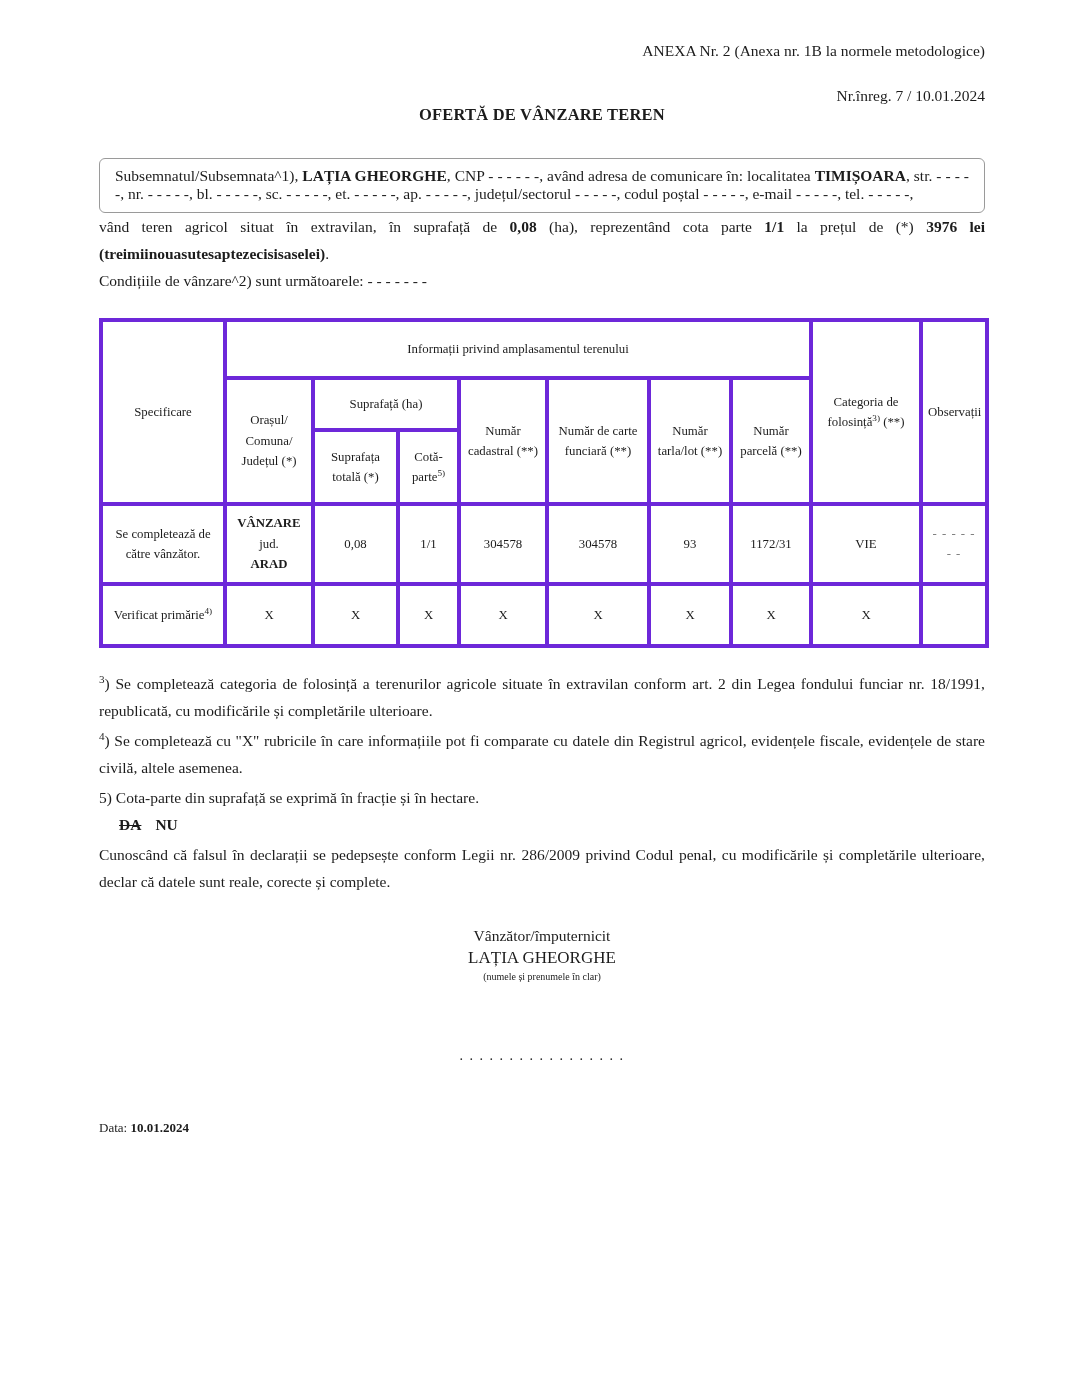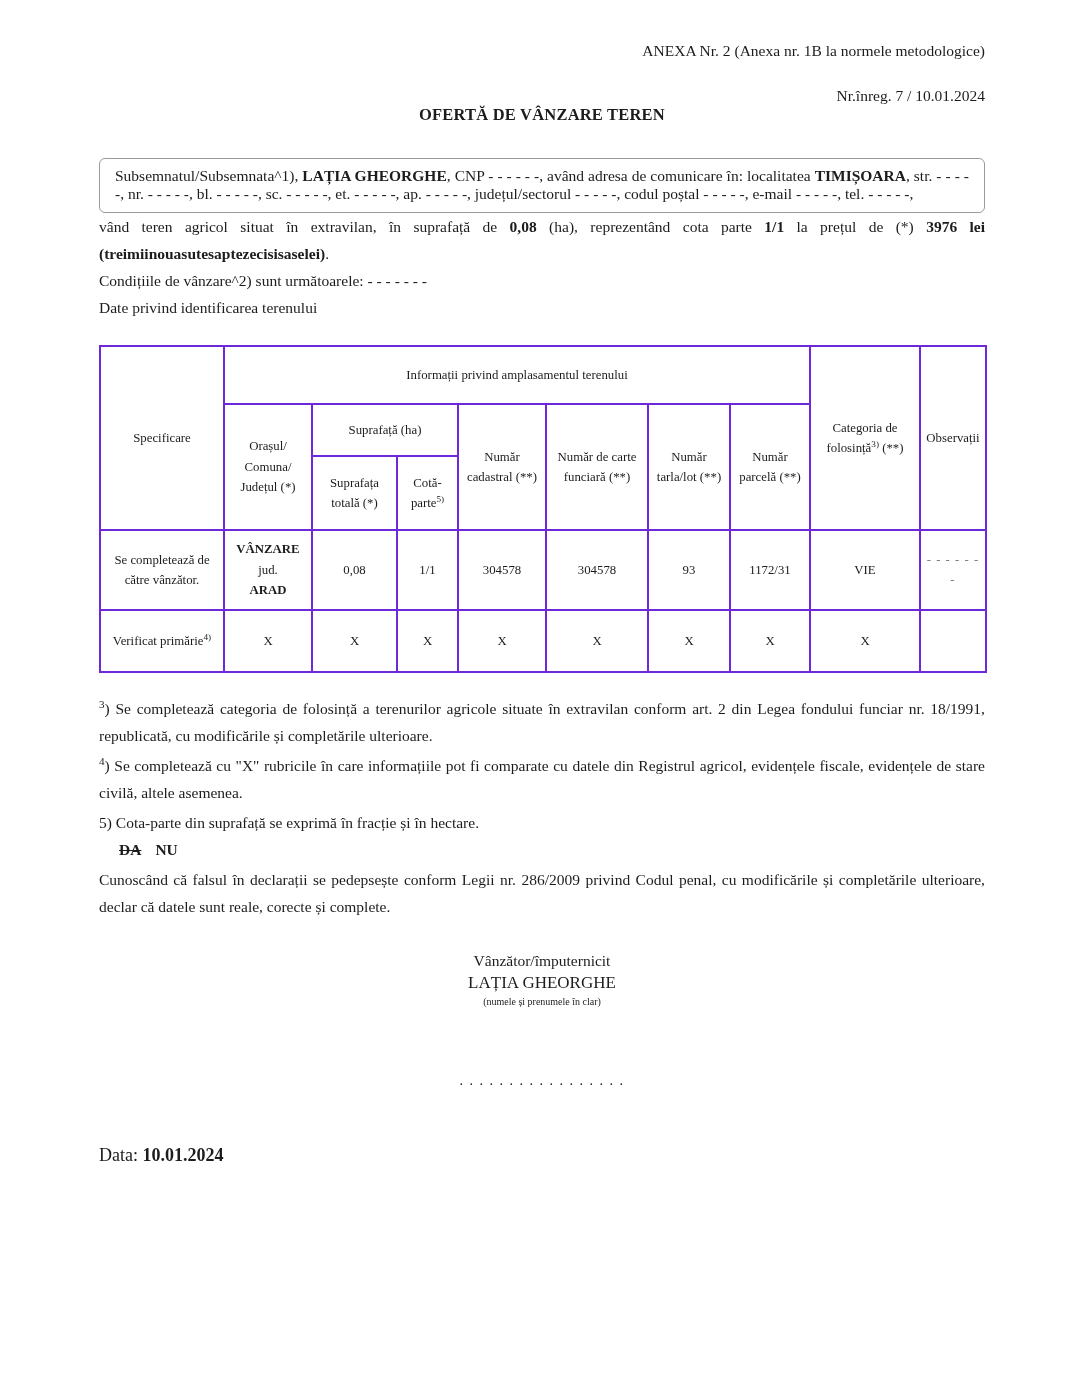--- a/index.html
+++ b/index.html
@@ -32,21 +32,21 @@
   .sale-para { margin-top: 0; }
   .b { font-weight: bold; }
 
   table.land {
     margin-top: 24px;
     width: 886px;
     border-collapse: collapse;
     table-layout: fixed;
   }
   table.land th, table.land td {
-    border: 2px solid #6d28d9;
+    border: 4px solid #6d28d9;
     font-weight: normal;
     text-align: center;
     vertical-align: middle;
     font-size: 12.8px;
     line-height: 1.6;
     padding: 3px 5px;
   }
   tr.hr1 { height: 58px; }
   tr.hr2 { height: 52px; }
   tr.hr3 { height: 74px; }
@@ -61,40 +61,39 @@
   .fn { font-size: 15.5px; line-height: 27px; text-align: justify; margin-top: 3px; }
   .da-nu { font-size: 15.5px; line-height: 27px; font-weight: bold; margin-left: 20px; }
   .da { text-decoration: line-through; margin-right: 14px; }
 
   .sig-block { text-align: center; margin-top: 32px; }
   .sig-role { font-size: 15.5px; margin-top: 28px; }
   .sig-name { font-size: 17px; margin-top: 3px; }
   .sig-note { font-size: 10px; margin-top: 3px; }
 
   .dots-line { text-align: center; margin-top: 66px; font-size: 14px; letter-spacing: 1.5px; }
-  .date-line { margin-top: 56px; font-size: 18px; }
+  .date-line { margin-top: 56px; font-size: 13px; }
 </style>
 </head>
 <body>
 
 <div class="page">
 
   <div class="annex-line">ANEXA Nr. 2 (Anexa nr. 1B la normele metodologice)</div>
   <div class="reg-line">Nr.înreg. 7 / 10.01.2024</div>
   <div class="doc-title">OFERTĂ DE VÂNZARE TEREN</div>
 
   <div class="intro-box">
     <span>Subsemnatul/Subsemnata^1), </span><span class="b">LAȚIA GHEORGHE</span><span>, CNP - - - - - -, având adresa de comunicare în: localitatea </span><span class="b">TIMIȘOARA</span><span>, str. - - - - -, nr. - - - - -, bl. - - - - -, sc. - - - - -, et. - - - - -, ap. - - - - -, județul/sectorul - - - - -, codul poștal - - - - -, e-mail - - - - -, tel. - - - - -,</span>
   </div>
 
   <p class="para sale-para">
     <span>vând teren agricol situat în extravilan, în suprafață de </span><span class="b">0,08</span><span> (ha), reprezentând cota parte </span><span class="b">1/1</span><span> la prețul de (*) </span><span class="b">3976 lei</span><span> </span><span class="b">(treimiinouasutesaptezecisisaselei)</span><span>.</span>
   </p>
   <p class="para">Condițiile de vânzare^2) sunt următoarele: - - - - - - -</p>
-  <p class="para">Date privind identificarea terenului</p>
 
   <table class="land">
     <colgroup>
       <col style="width:124px">
         <col style="width:88px">
         <col style="width:85px">
         <col style="width:61px">
         <col style="width:88px">
         <col style="width:102px">
         <col style="width:82px">

